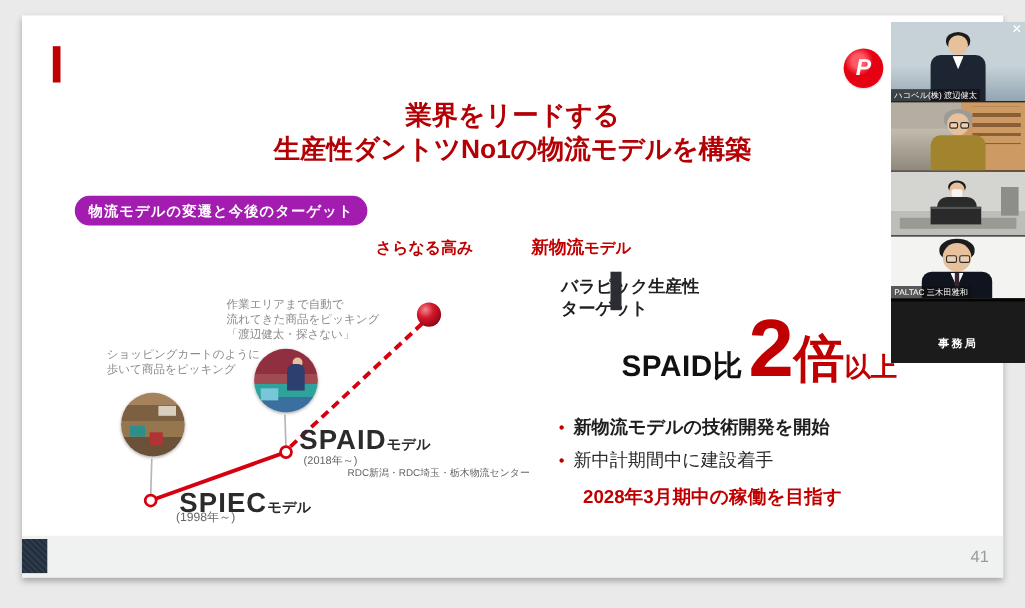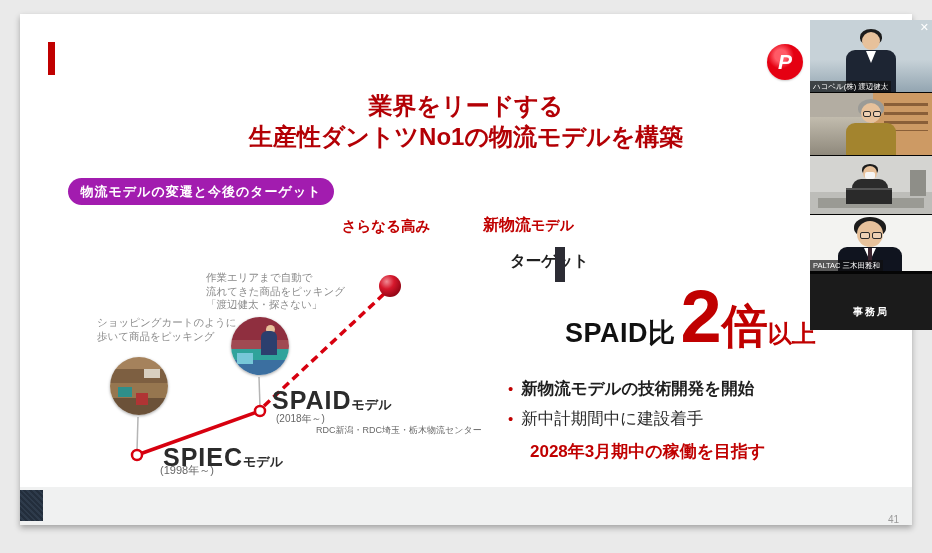--- a/index.html
+++ b/index.html
@@ -5,21 +5,21 @@
   * { margin:0; padding:0; box-sizing:border-box; }
   body { font-family:"Liberation Sans", sans-serif; }
   .stage { position:relative; width:932px; height:553px; background:#eaeaea; overflow:hidden; }
 
   
   .slide { position:absolute; left:20px; top:14px; width:892px; height:511px; background:#ffffff;
            box-shadow:0 3px 6px rgba(0,0,0,.3); }
   .slide-footer { position:absolute; left:0; bottom:0; width:100%; height:38px; background:#f0f1f1; }
   .corner-square { position:absolute; left:0; top:3px; width:23px; height:31px;
            background:repeating-linear-gradient(45deg,#232e3c 0 2px,#2e3b4b 2px 4px); }
-  .page-num { position:absolute; right:13px; top:27px; font-size:10px; color:#9a9a9a; }
+  .page-num { position:absolute; right:13px; top:11px; font-size:15px; color:#9a9a9a; }
 
   .title-accent { position:absolute; left:28px; top:28px; width:7px; height:33px; background:#c00000; }
   .slide-title { position:absolute; left:46px; top:34px; font-size:17px; font-weight:bold; color:#404040; letter-spacing:.5px; }
 
   .logo { position:absolute; left:747px; top:30px; width:36px; height:36px; border-radius:50%;
           background:radial-gradient(circle at 38% 32%, #ff5a66 0 18%, #e50012 40% 100%);
           display:flex; align-items:center; justify-content:center;
           color:#fff; font-weight:bold; font-style:italic; font-size:21px; box-shadow:0 1px 2px rgba(0,0,0,.2); }
 
   .headline { position:absolute; left:96px; top:76px; width:700px; text-align:center;
@@ -195,20 +195,21 @@
 
     <div class="model-label spiec-label">
       <span class="big">SPIEC</span><span class="suffix">モデル</span>
     </div>
     <div class="spiec-year">(1998年～)</div>
 
     <div class="newmodel">
       <span class="big">新物流</span><span class="suffix">モデル</span>
     </div>
     <div class="target-sub">
+      <div>バラピック生産性</div>
       <div>ターゲット</div>
     </div>
     <div class="anno-bar"></div>
 
     <div class="ratio">
       <span class="ratio-label">SPAID比</span>
       <span class="ratio-value">2</span>
       <span class="ratio-unit">倍</span>
       <span class="ratio-more">以上</span>
     </div>

